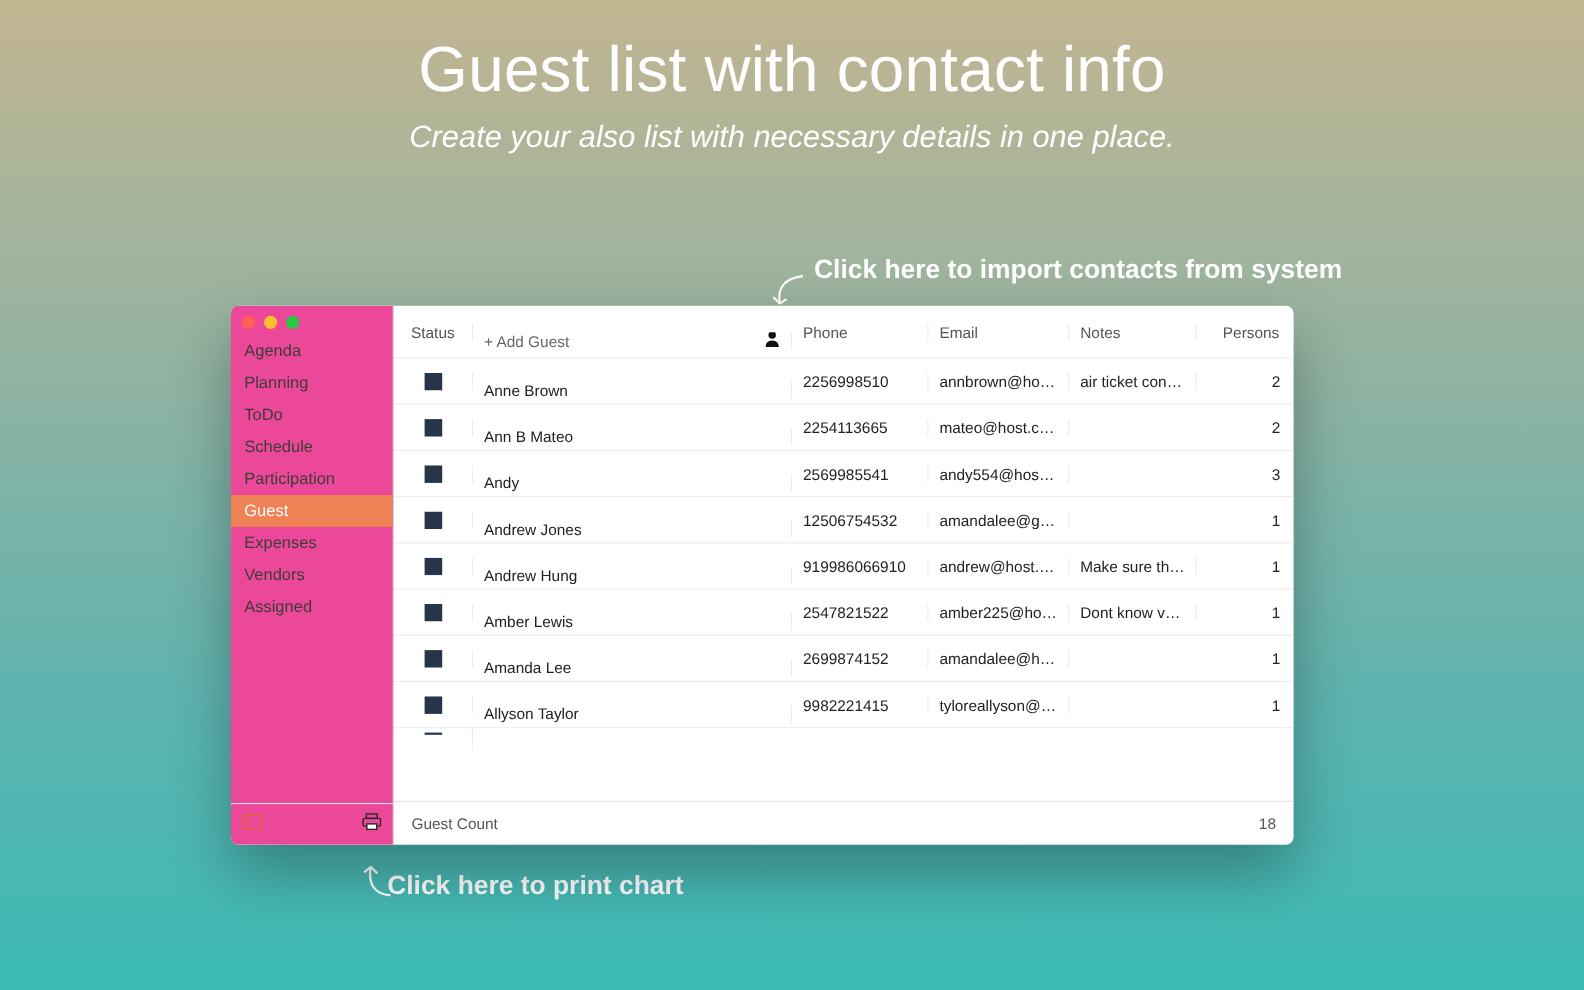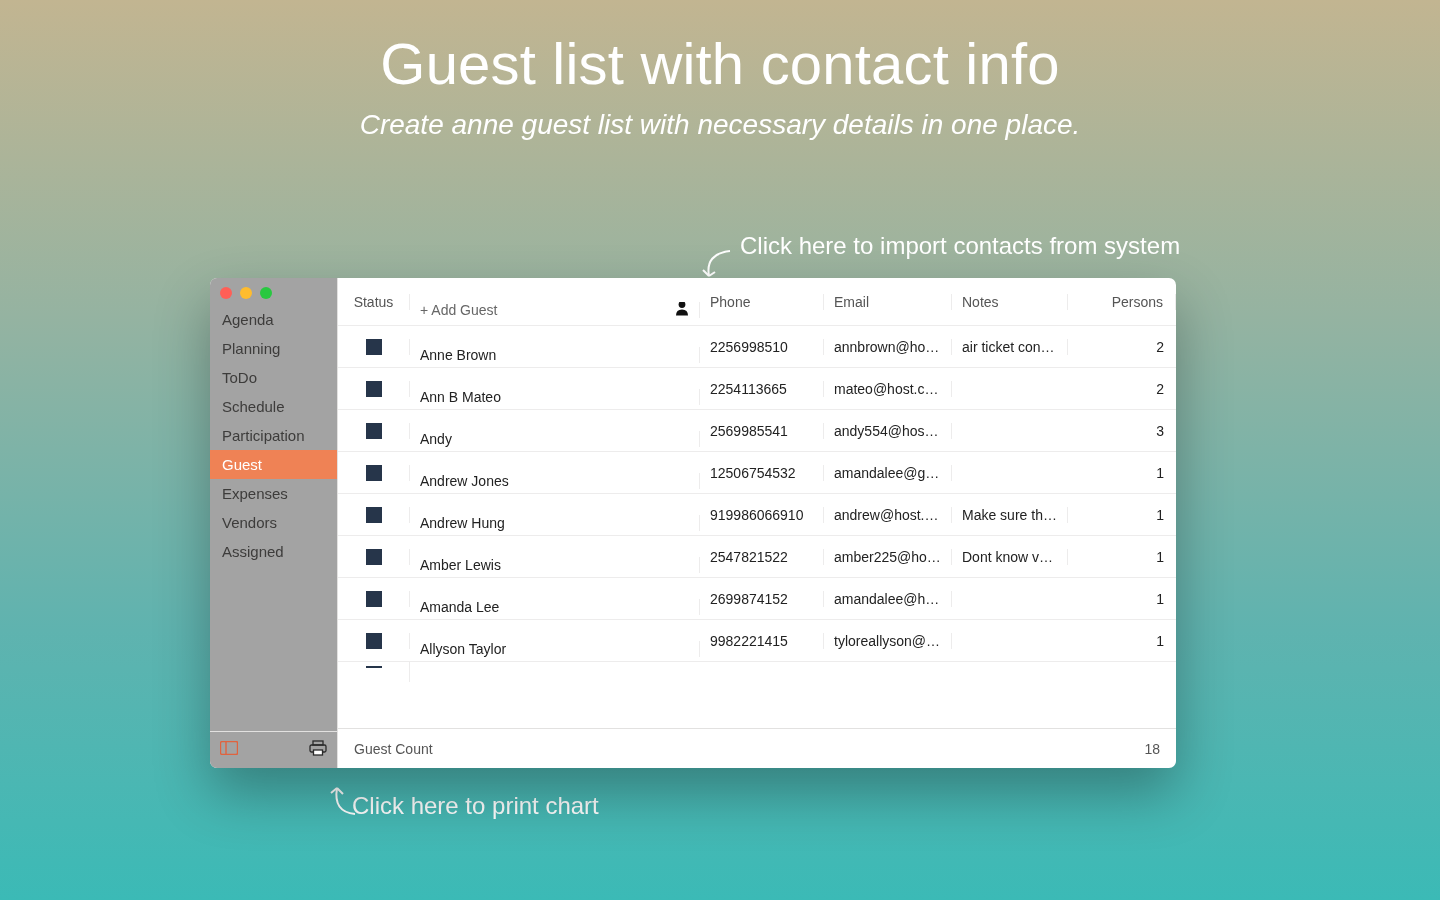--- a/index.html
+++ b/index.html
@@ -22,21 +22,21 @@
     text-align: center;
     font-size: 28px;
     font-style: italic;
     font-weight: 300;
     margin-top: 12px;
   }
   .callout-top, .callout-bottom {
     position: absolute;
     color: #fff;
     font-size: 24px;
-    font-weight: 400;
+    font-weight: 700;
   }
   .callout-top { top: 232px; left: 740px; }
   .callout-bottom { bottom: 80px; left: 352px; }
   .arrow-top, .arrow-bottom {
     position: absolute;
     stroke: #fff;
     fill: none;
   }
   .arrow-top { top: 246px; left: 695px; }
   .arrow-bottom { bottom: 78px; left: 325px; }
@@ -49,22 +49,22 @@
     height: 490px;
     background: #fff;
     border-radius: 7px;
     box-shadow: 0 25px 55px rgba(0,0,0,0.3);
     overflow: hidden;
     display: flex;
     flex-direction: column;
   }
   .app-body { flex: 1; display: flex; min-height: 0; }
   .sidebar {
-    width: 128px;
-    background: #a3a3a3;
+    width: 148px;
+    background: #ec4899;
     border-right: 1px solid #e2e1e0;
     display: flex;
     flex-direction: column;
   }
   .traffic-lights { display: flex; gap: 8px; padding: 9px 10px 4px; }
   .tl { width: 12px; height: 12px; border-radius: 50%; }
   .tl.red { background:#ff5f57; } .tl.yellow{background:#febc2e;} .tl.green{background:#28c840;}
   .side-items { padding-top: 2px; flex:1; }
   .side-item {
     font-size: 15px;
@@ -110,21 +110,21 @@
   .grid-footer .spacer{flex:1;}
   .partial-row { height:20px; display:flex; }
   .partial-row .col.status span{width:16px;height:2px;background:#26354a;margin-top:4px;}
 </style>
 </head>
 <body>
 
 <div class="hero-title">
   <span class="bold">Guest list</span><span> with </span><span class="bold">contact info</span>
 </div>
-<div class="hero-sub">Create anne guest list with necessary details in one place.</div>
+<div class="hero-sub">Create your also list with necessary details in one place.</div>
 
 <svg class="arrow-top" width="40" height="40" viewBox="0 0 40 40">
   <path d="M35 5 Q 10 8 14 30" stroke-width="2"></path>
   <path d="M14 30 l -6 -6 M14 30 l 6 -4" stroke-width="2"></path>
 </svg>
 <div class="callout-top">Click here to import contacts from system</div>
 
 <svg class="arrow-bottom" width="36" height="40" viewBox="0 0 36 40">
   <path d="M30 32 Q 8 30 12 6" stroke-width="2"></path>
   <path d="M12 6 l -6 5 M12 6 l 6 6" stroke-width="2"></path>

